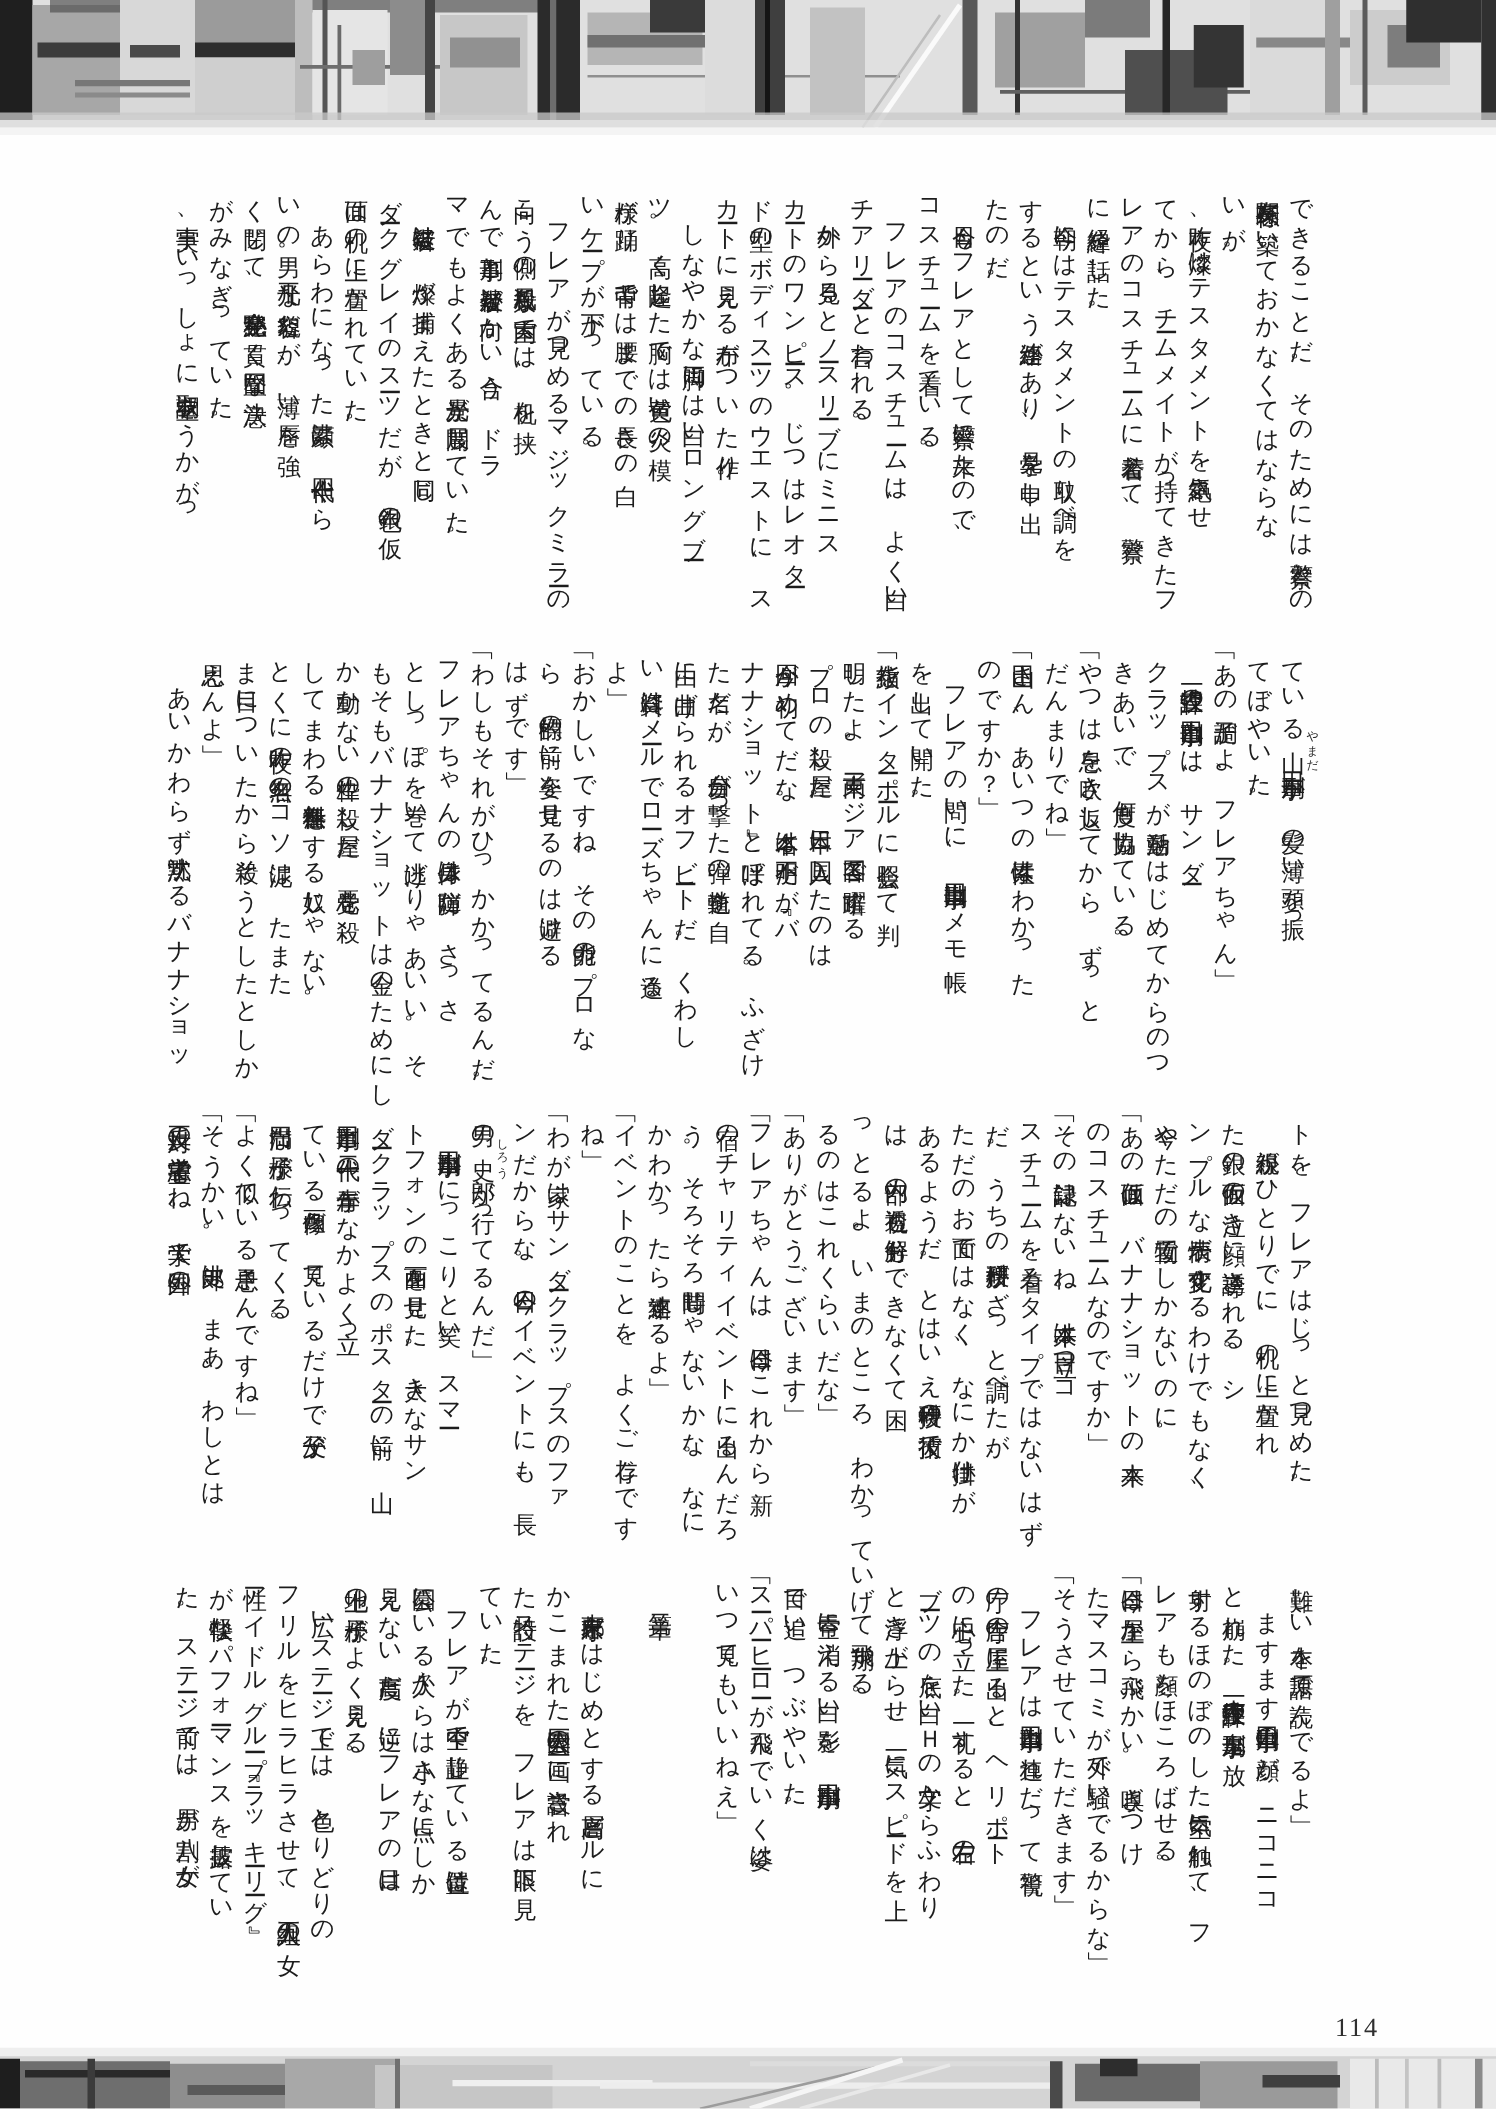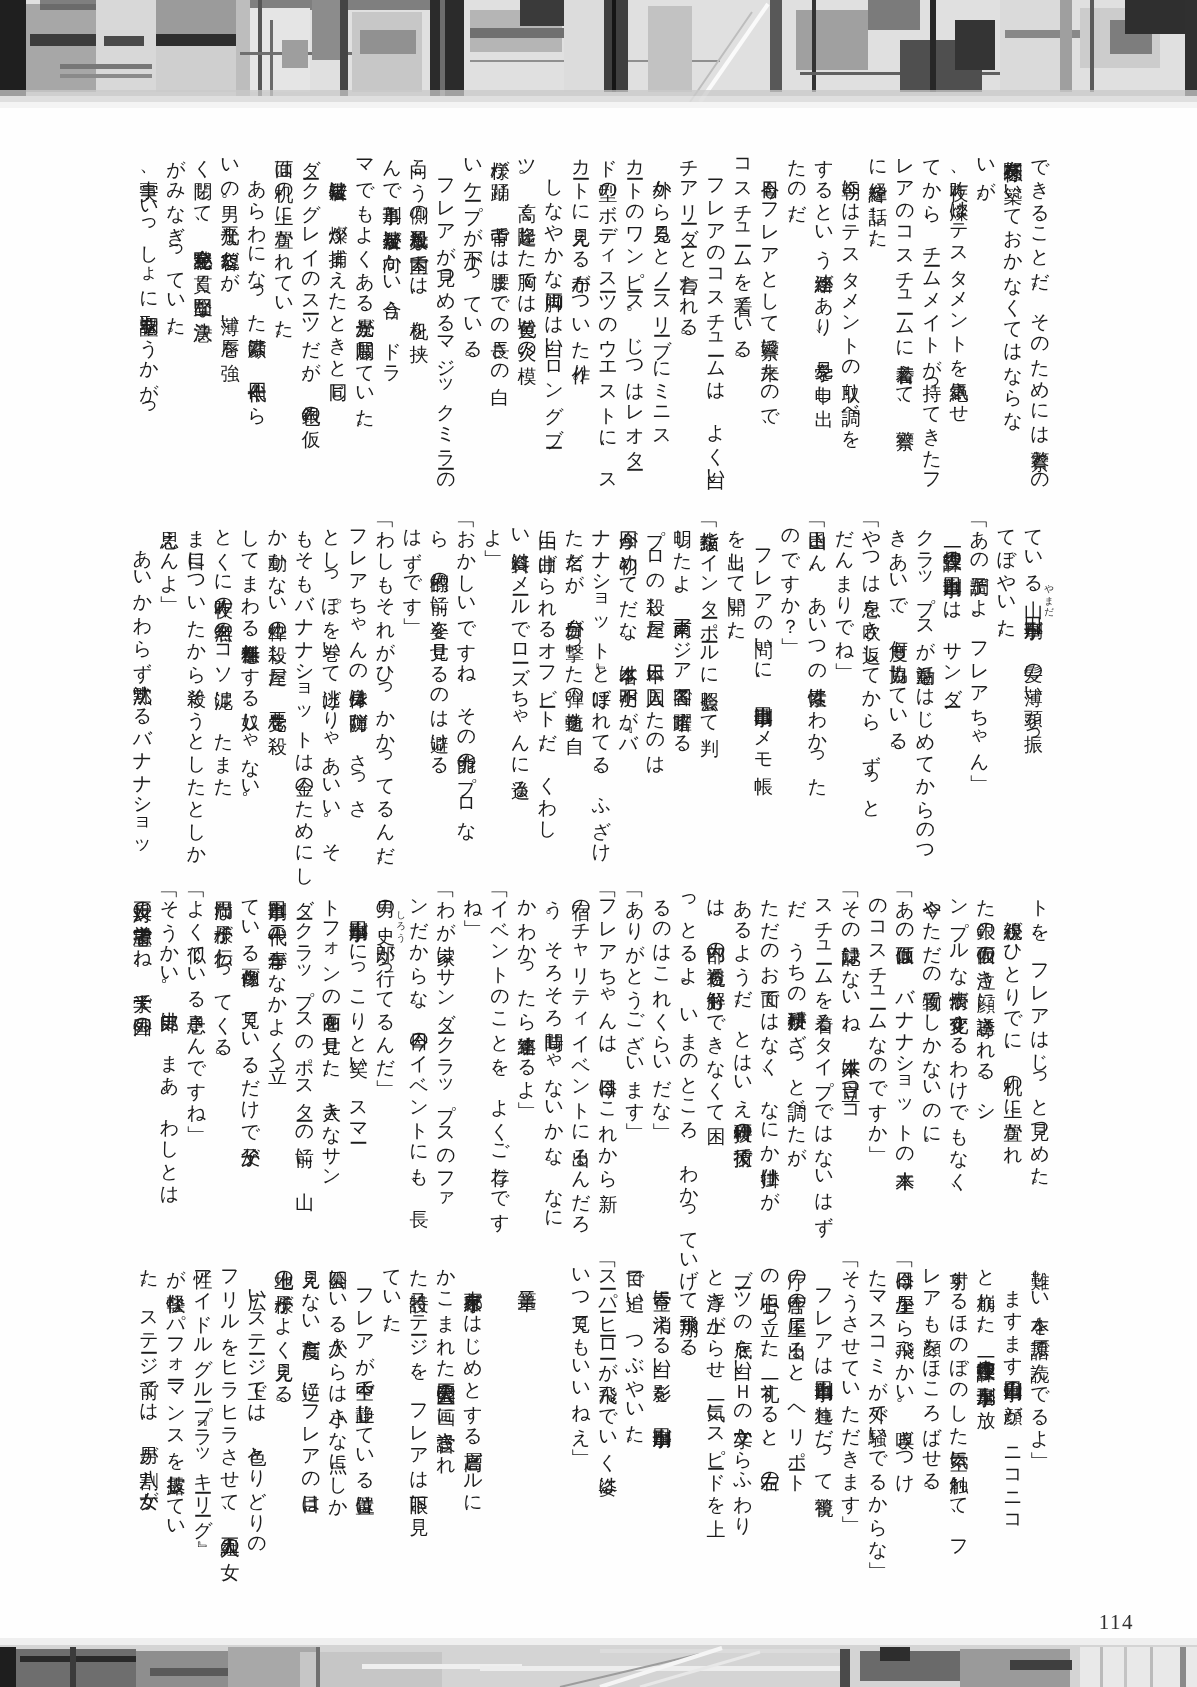--- a/index.html
+++ b/index.html
@@ -26,21 +26,21 @@
   }
   .band .l{white-space:nowrap;}
   .band-1{top:146px;}
   .band-2{top:516px;}
   .band-3{top:886px;}
   .band-4{top:1256px;}
   ruby rt{font-size:9.5px;letter-spacing:0;color:#2a2a2a;}
   .pagenum{
     position:absolute;
     left:1068px;top:1610px;width:66px;
-    text-align:right;
+    text-align:left;
     font-size:21px;color:#2f2f2f;
     letter-spacing:1.5px;
     writing-mode:horizontal-tb;
   }
 </style>
 </head>
 <body>
 
 <div class="page">
 

